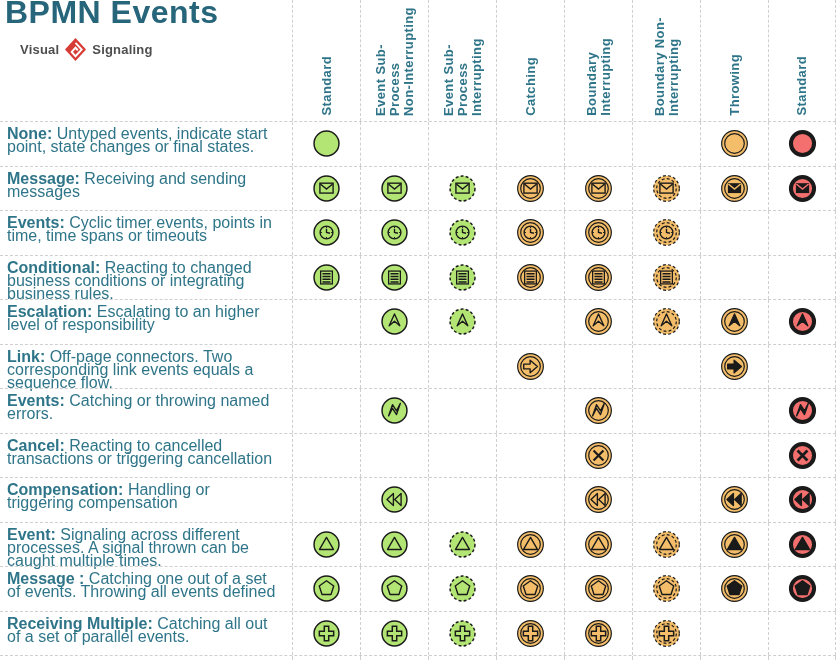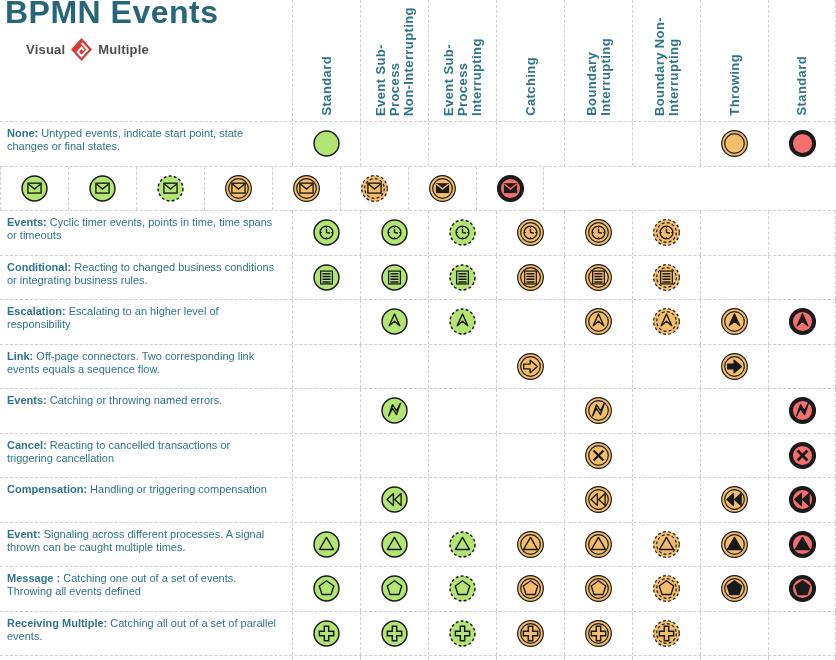--- a/index.html
+++ b/index.html
@@ -2,52 +2,52 @@
 <html><head>
 <meta charset="utf-8">
 <style>
   html,body{margin:0;padding:0;background:#fff;}
   .page{position:relative;width:836px;height:660px;overflow:hidden;background:#fff;
         font-family:"Liberation Sans",sans-serif;}
   #grid{position:absolute;inset:0;display:flex;flex-direction:column;border-radius:7px;}
   .hrow{display:flex;height:121px;flex:none;}
   .hdesc{width:292px;flex:none;position:relative;}
   .title{font-size:32px;font-weight:bold;color:#26657a;margin:-6px 0 0 5px;letter-spacing:.5px;}
-  .logo{display:flex;align-items:center;gap:5px;margin:6px 0 0 26px;text-align:right;}
+  .logo{display:flex;align-items:center;gap:5px;margin:6px 0 0 20px;text-align:right;}
   .logo-word{font-size:13px;font-weight:bold;color:#4e4e4e;letter-spacing:.2px;}
   .hcol{width:68px;flex:none;border-left:1px dashed #cfcfcf;box-sizing:border-box;
         display:flex;align-items:flex-end;justify-content:center;overflow:hidden;padding-bottom:5px;}
   .hcol.last{border-right:1px dashed #cfcfcf;}
   .vhead{writing-mode:vertical-rl;transform:rotate(180deg);white-space:pre-line;
          font-size:13px;font-weight:bold;color:#2f7589;line-height:14px;letter-spacing:.4px;}
   .row{display:flex;height:44.5px;flex:none;border-top:1px dashed #cfcfcf;box-sizing:border-box;}
   .row.partial{flex:1;min-height:0;}
   .desc{width:292px;flex:none;box-sizing:border-box;padding:5px 14px 0 7px;
-        font-size:11px;line-height:13.2px;color:#2f7589;}
+        font-size:16px;line-height:13.2px;color:#2f7589;}
   .desc b{font-weight:bold;}
   .cell{width:68px;flex:none;box-sizing:border-box;border-left:1px dashed #cfcfcf;
         display:flex;align-items:center;justify-content:center;}
   .cell.last{border-right:1px dashed #cfcfcf;}
   svg{display:block;}
 </style>
 </head>
 <body>
 
 <div class="page">
   <div id="grid">
       <div class="hrow">
         <div class="hdesc">
           <div class="title">BPMN Events</div>
           <div class="logo">
             <span class="logo-word">Visual</span>
             <svg width="23" height="25" viewBox="0 0 24 26">
               <polygon points="12,1 23,13 12,25 1,13" fill="#d63b35"></polygon>
               <path d="M12 6 L18.5 13 L12 20 L8 15.5 L12 11.2 L14.4 13.8" stroke="#ffffff" stroke-width="2" fill="none"></path>
             </svg>
-            <span class="logo-word">Multiple</span>
+            <span class="logo-word">Signaling</span>
           </div>
         </div>
         <div class="hcol">
           <span class="vhead">Standard</span>
         </div>
         <div class="hcol">
           <span class="vhead">Event Sub-Process
 Non-Interrupting</span>
         </div>
         <div class="hcol">
@@ -90,20 +90,21 @@
             <circle cx="18" cy="18" r="10.7" fill="none" stroke="#1a1a1a" stroke-width="1.3"></circle>
           </svg>
         </div>
         <div class="cell last">
           <svg width="33" height="33" viewBox="0 0 36 36">
             <circle cx="18" cy="18" r="12.6" fill="#f3706e" stroke="#1a1a1a" stroke-width="4.4"></circle>
           </svg>
         </div>
       </div>
       <div class="row">
+        <div class="desc"><b>Message:</b> Receiving and sending messages</div>
         <div class="cell">
           <svg width="33" height="33" viewBox="0 0 36 36">
             <circle cx="18" cy="18" r="13.6" fill="#b2e573" stroke="#1a1a1a" stroke-width="1.6"></circle>
             <rect x="10.8" y="12.2" width="14.4" height="10.8" fill="none" stroke="#1a1a1a" stroke-width="1.5"></rect>
             <path d="M11.3 13 L18 18.6 L24.7 13" fill="none" stroke="#1a1a1a" stroke-width="1.5"></path>
           </svg>
         </div>
         <div class="cell">
           <svg width="33" height="33" viewBox="0 0 36 36">
             <circle cx="18" cy="18" r="13.6" fill="#b2e573" stroke="#1a1a1a" stroke-width="1.6"></circle>

